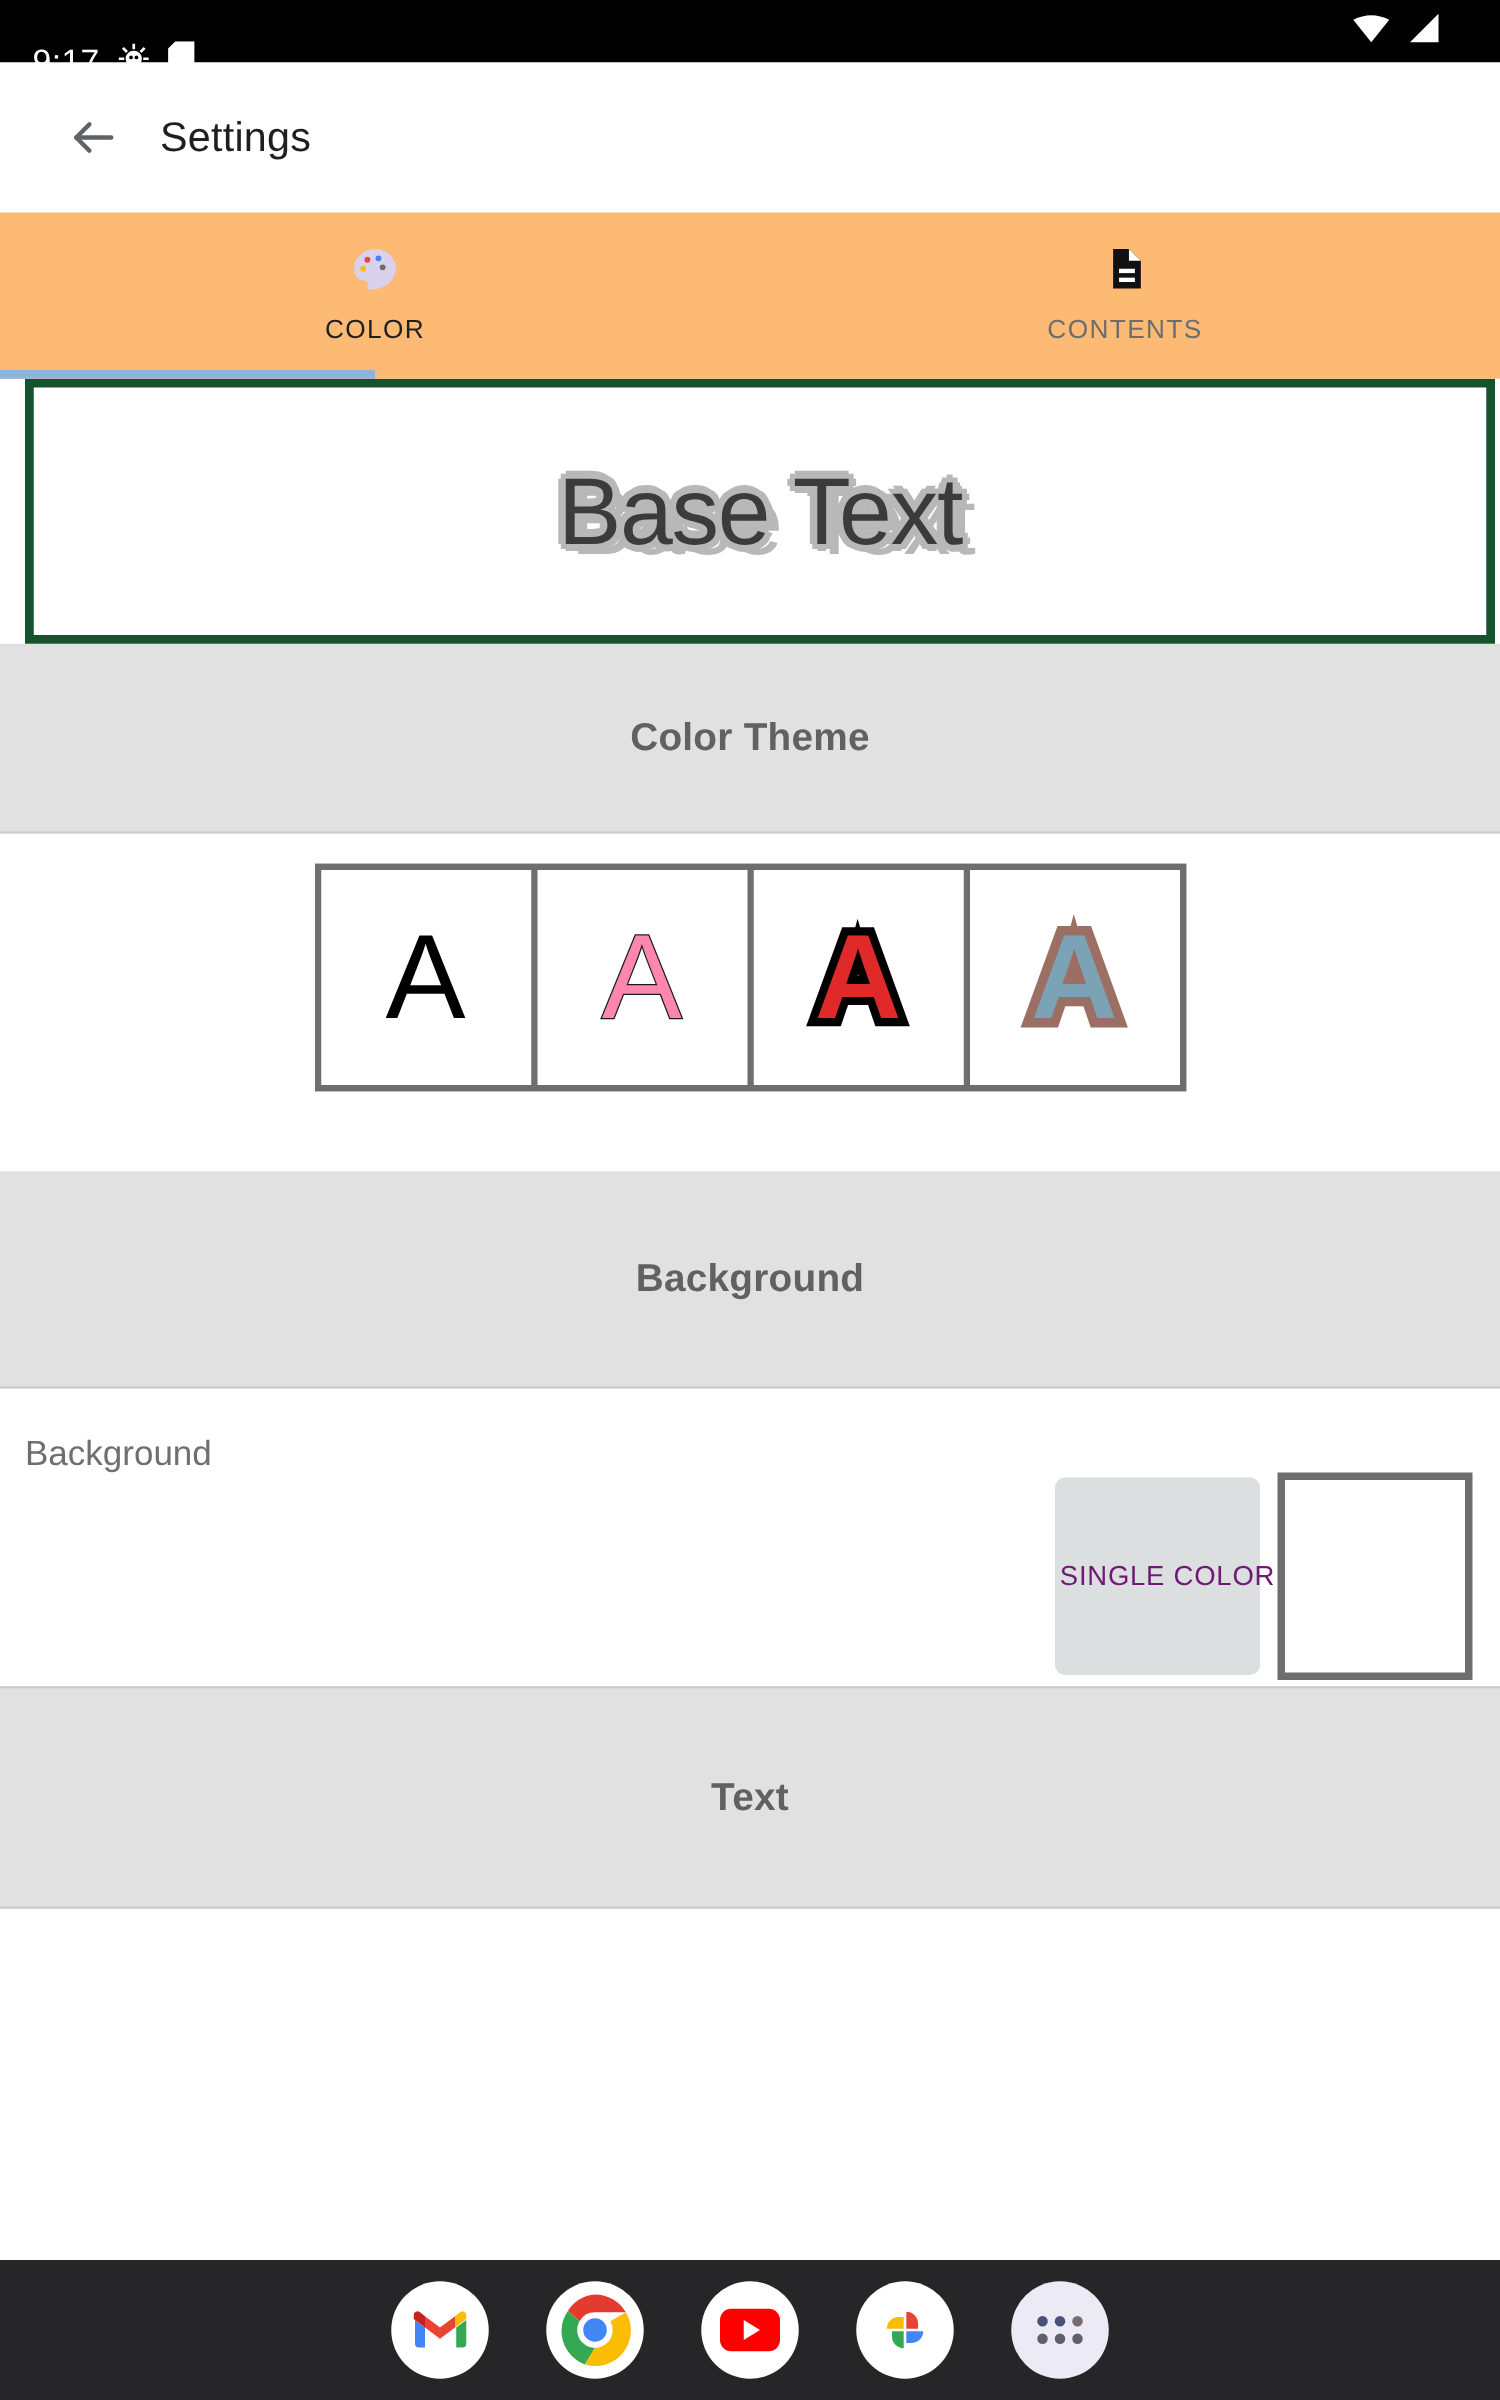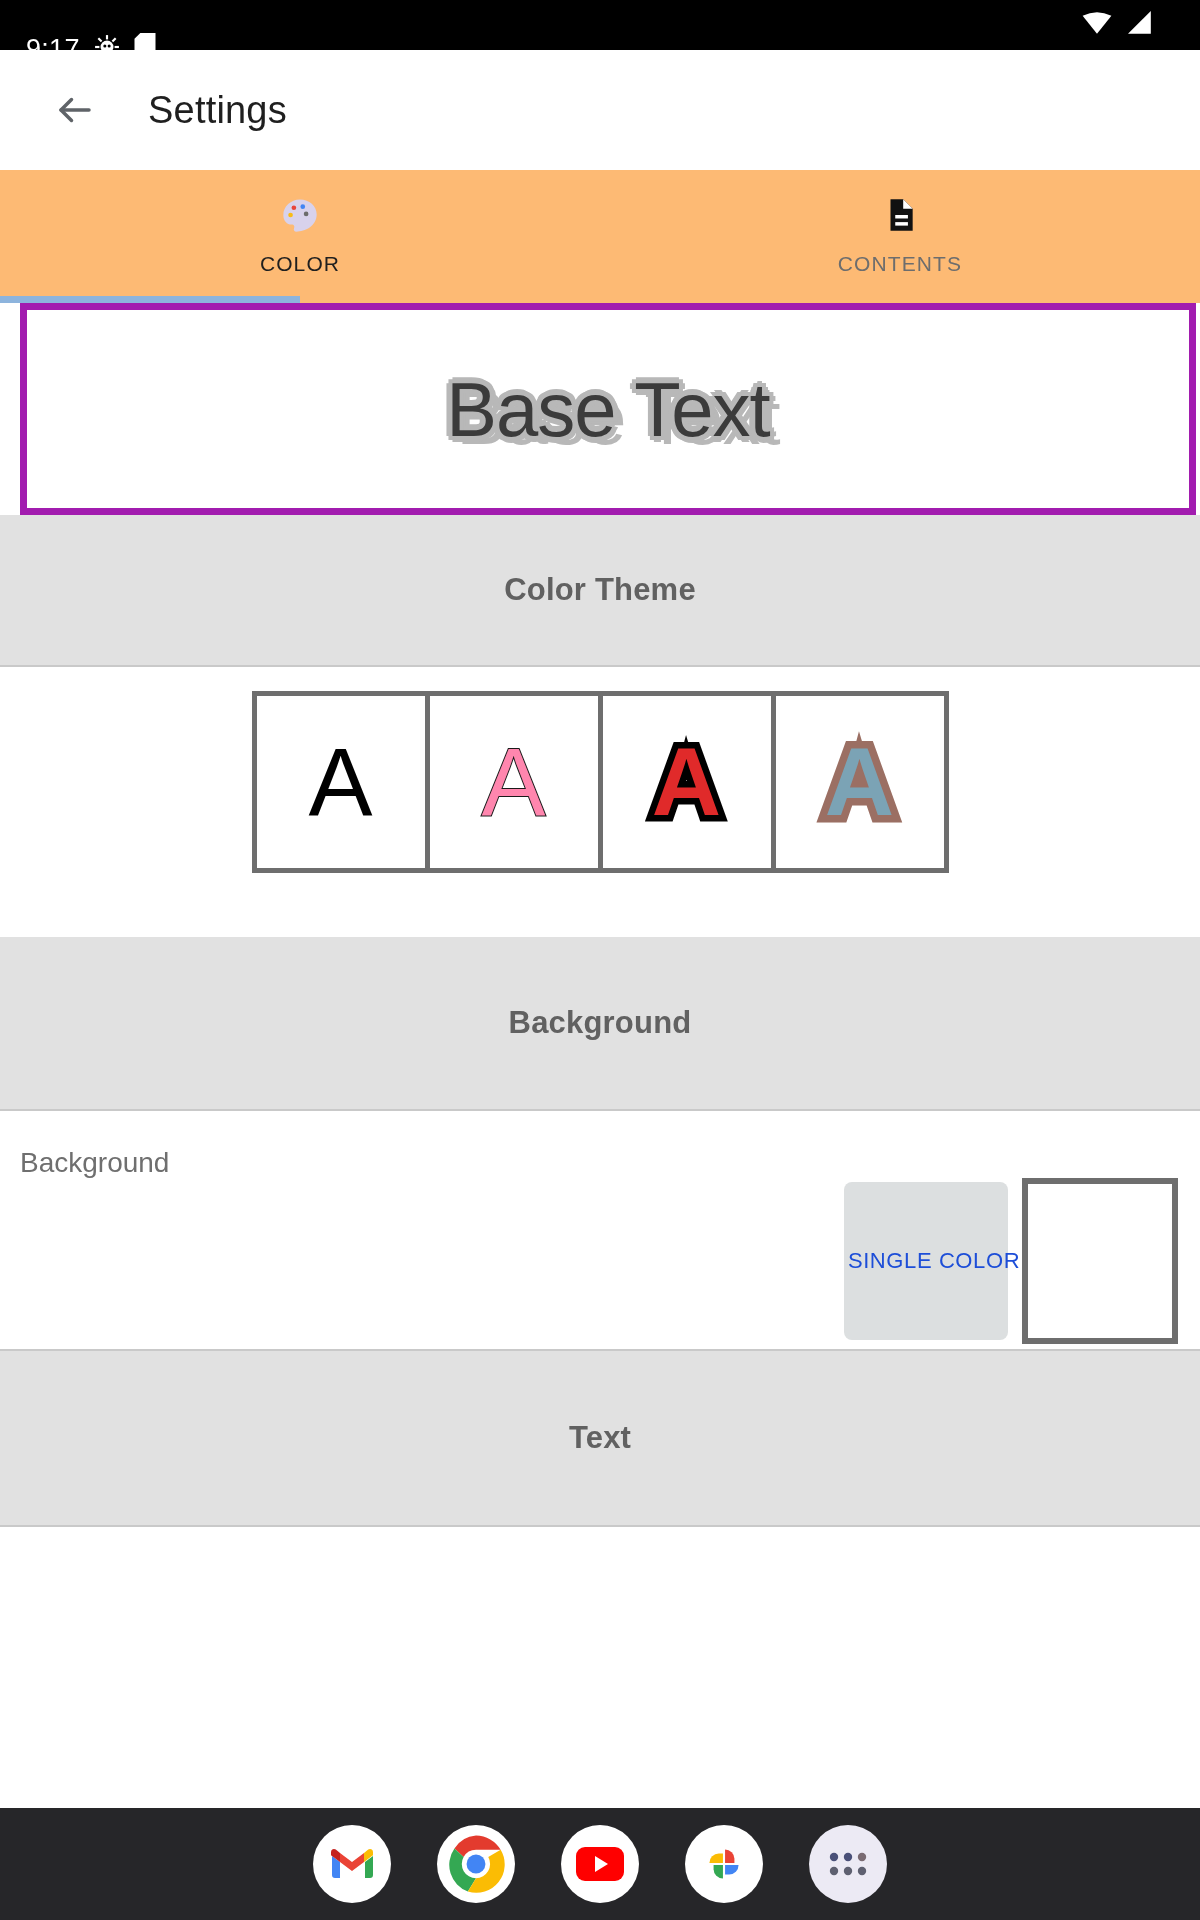--- a/index.html
+++ b/index.html
@@ -26,22 +26,22 @@
     height: 120px; background: #ffffff;
     display: flex; align-items: center;
     padding-left: 44px;
   }
   .back-btn {
     width: 62px; height: 62px;
     display: flex; align-items: center; justify-content: center;
     cursor: pointer;
   }
   .appbar-title {
-    font-size: 38px; color: #1f1f1f; font-weight: 400;
-    margin-left: 42px; letter-spacing: .2px;
+    font-size: 33px; color: #1f1f1f; font-weight: 400;
+    margin-left: 22px; letter-spacing: .2px;
   }
 
   
   .tabs {
     height: 133px; background: #fdba74;
     display: flex; position: relative;
   }
   .tab {
     flex: 1 1 0;
     display: flex; flex-direction: column;
@@ -66,21 +66,21 @@
 
   
   .preview-row {
     display: flex; gap: 12px;
     height: 212px;
     background: #ffffff;
     padding: 0 4px;
   }
   .preview-box {
     flex: 1 1 0;
-    border: 7px solid #a21caf;
+    border: 7px solid #14532d;
     background: #ffffff;
     display: flex; align-items: center; justify-content: center; margin-left: 16px;
   }
   .base-text {
     font-size: 76px; font-weight: 400;
     color: #3b3b3b;
     text-shadow:
       4px 4px 0 #b8b8b8, -4px -4px 0 #b8b8b8,
       4px -4px 0 #b8b8b8, -4px 4px 0 #b8b8b8,
       6px 0 0 #b8b8b8, -6px 0 0 #b8b8b8,
@@ -146,21 +146,21 @@
   .single-color-btn {
     width: 164px; height: 158px;
     background: #dcdfe0; border-radius: 8px;
     display: flex; align-items: center; justify-content: center;
     overflow: visible; position: relative;
     cursor: pointer;
   }
   .single-color-btn span {
     position: absolute;
     white-space: nowrap;
-    font-size: 22px; color: #1d4ed8;
+    font-size: 22px; color: #701a75;
     letter-spacing: .6px;
     margin-left: 16px;
   }
   .color-swatch-box {
     width: 156px; height: 166px;
     border: 6px solid #6e6e6e;
     background: #ffffff;
     cursor: pointer;
   }
 

